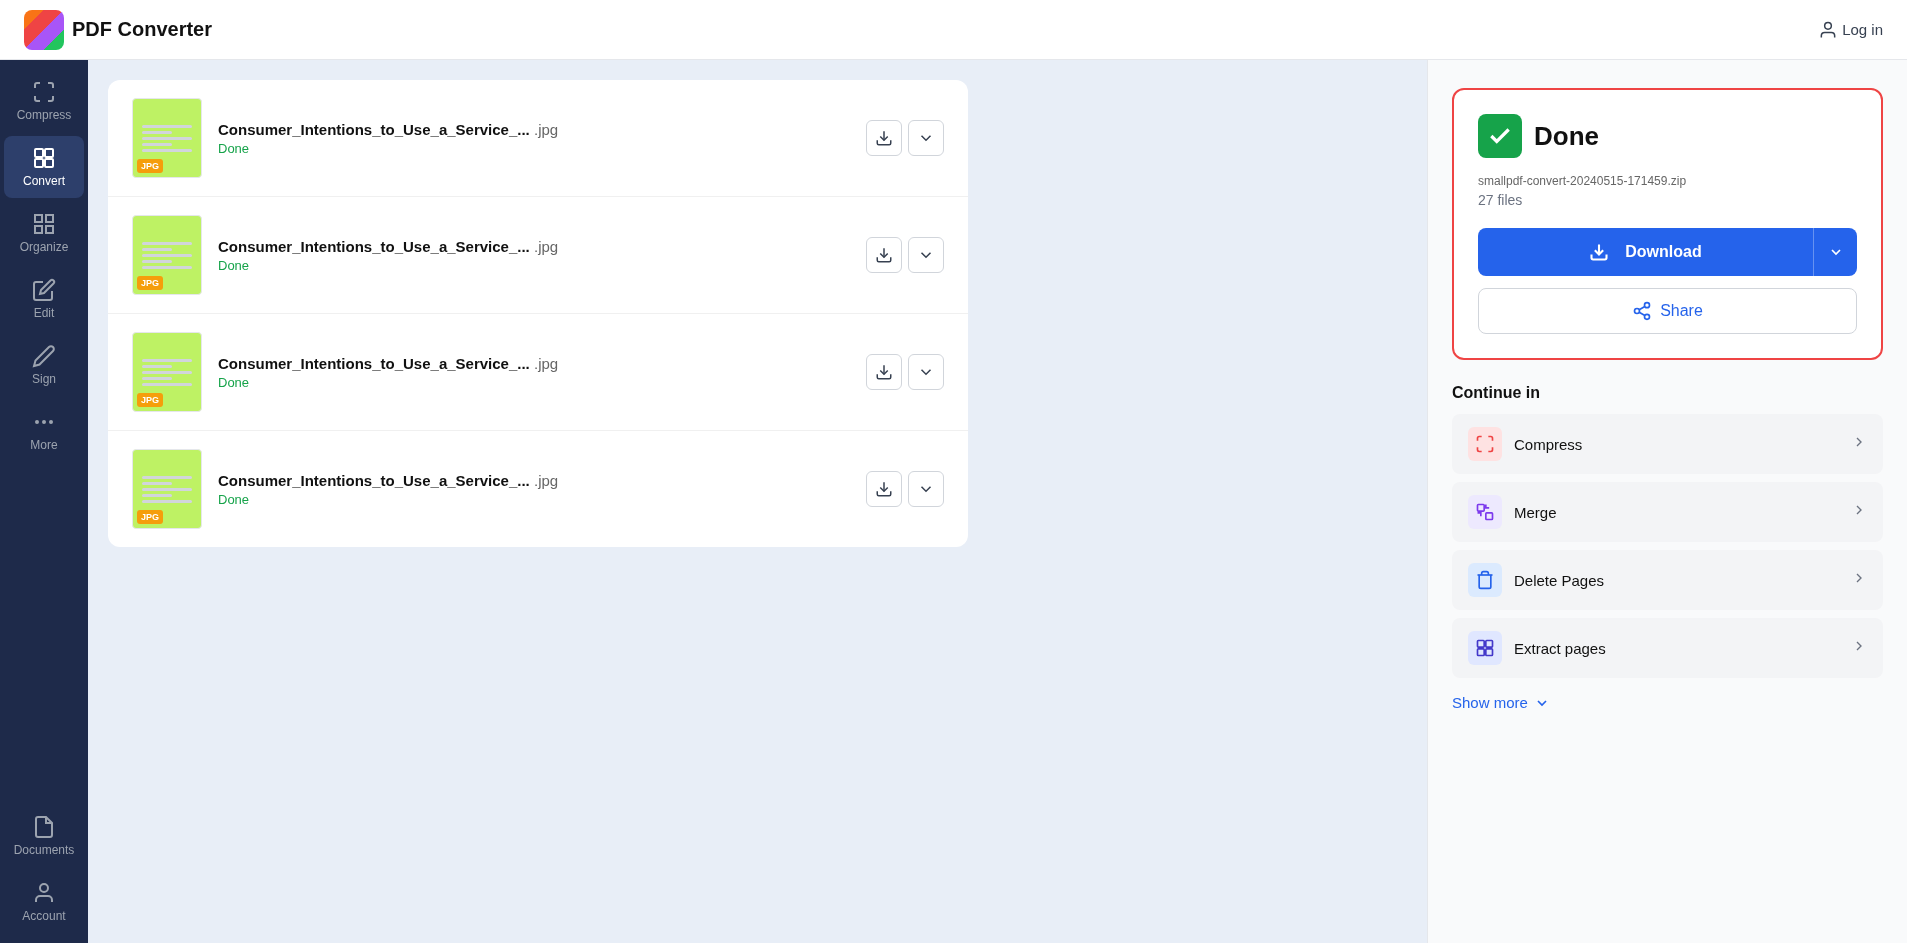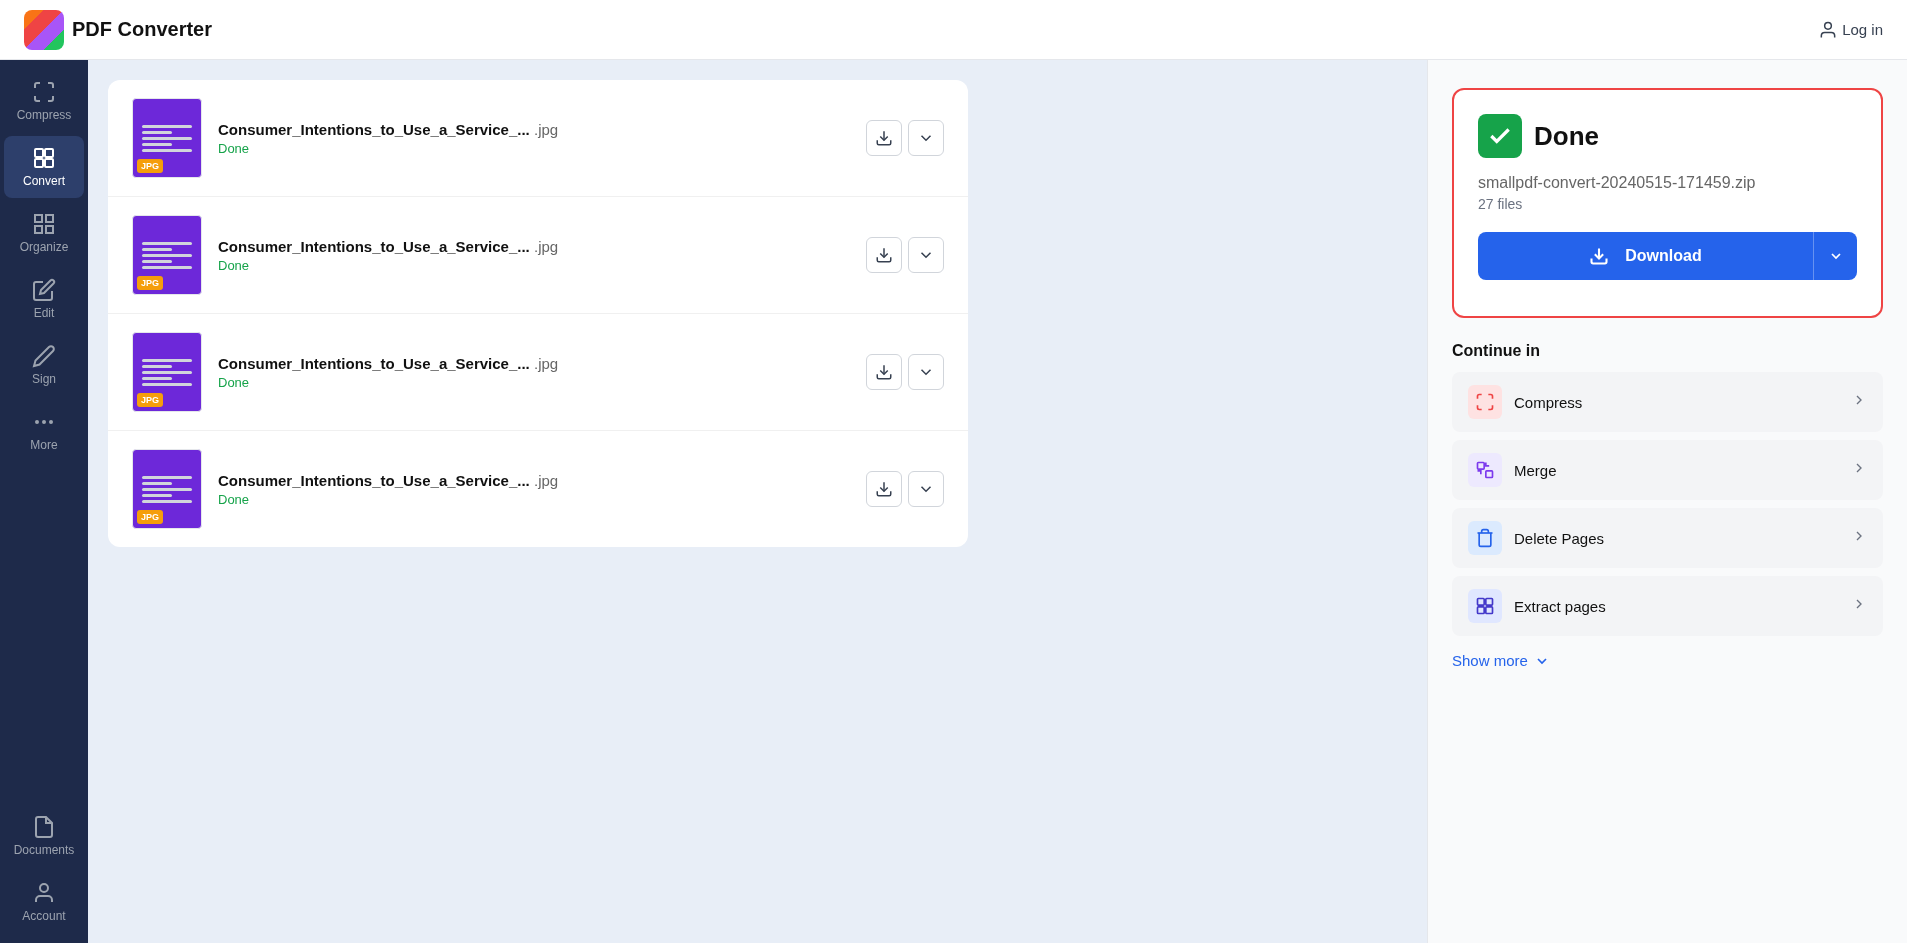--- a/index.html
+++ b/index.html
@@ -51,21 +51,21 @@
       max-width: 860px;
     }
     .file-row {
       display: flex; align-items: center; padding: 18px 24px;
       border-bottom: 1px solid #f0f0f0; gap: 16px;
     }
     .file-row:last-child { border-bottom: none; }
     .file-thumb {
       width: 70px; height: 80px; border: 1px solid #e5e7eb;
       border-radius: 4px; flex-shrink: 0; position: relative;
-      background: #6d28d9; overflow: hidden; display: flex; align-items: center; justify-content: center;
+      background: #bef264; overflow: hidden; display: flex; align-items: center; justify-content: center;
     }
     .file-thumb-lines { width: 50px; }
     .file-thumb-line { height: 3px; background: #d1d5db; border-radius: 2px; margin: 3px 0; }
     .file-thumb-line.short { width: 60%; }
     .jpg-badge {
       position: absolute; bottom: 4px; left: 4px;
       background: #f59e0b; color: #fff; font-size: 9px; font-weight: 700;
       padding: 2px 4px; border-radius: 3px;
     }
     .file-info { flex: 1; }
@@ -89,21 +89,21 @@
       background: #fff; border: 2px solid #ef4444; border-radius: 12px;
       padding: 24px; margin-bottom: 24px;
     }
     .done-header { display: flex; align-items: center; gap: 12px; margin-bottom: 16px; }
     .done-check {
       width: 44px; height: 44px; background: #16a34a; border-radius: 8px;
       display: flex; align-items: center; justify-content: center; flex-shrink: 0;
     }
     .done-check svg { width: 26px; height: 26px; color: #fff; }
     .done-title { font-size: 26px; font-weight: 700; color: #111; }
-    .done-filename { font-size: 16px; font-weight: 700; color: #111; margin-bottom: 4px; }
+    .done-filename { font-size: 12px; font-weight: 700; color: #111; margin-bottom: 4px; }
     .done-filename span { font-weight: 400; color: #666; }
     .done-filecount { font-size: 14px; color: #6b7280; margin-bottom: 20px; }
     .download-btn-group { display: flex; margin-bottom: 12px; border-radius: 8px; overflow: hidden; }
     .download-btn-main {
       flex: 1; background: #2563eb; color: #fff; border: none; padding: 14px 20px;
       font-size: 16px; font-weight: 700; cursor: pointer; display: flex; align-items: center; justify-content: center; gap: 16px;
     }
     .download-btn-dropdown {
       width: 44px; background: #2563eb; color: #fff; border: none; border-left: 1px solid rgba(255,255,255,0.3);
       cursor: pointer; display: flex; align-items: center; justify-content: center;
@@ -406,20 +406,30 @@
               <line x1="12" y1="15" x2="12" y2="3"></line>
             </svg>
             <span>Download</span>
           </button>
           <button class="download-btn-dropdown">
             <svg viewBox="0 0 24 24" fill="none" stroke="white" stroke-width="2.5" width="16" height="16">
               <polyline points="6 9 12 15 18 9"></polyline>
             </svg>
           </button>
         </div>
+        <button class="share-btn">
+          <svg viewBox="0 0 24 24" fill="none" stroke="#2563eb" stroke-width="2" width="20" height="20">
+            <circle cx="18" cy="5" r="3"></circle>
+            <circle cx="6" cy="12" r="3"></circle>
+            <circle cx="18" cy="19" r="3"></circle>
+            <line x1="8.59" y1="13.51" x2="15.42" y2="17.49"></line>
+            <line x1="15.41" y1="6.51" x2="8.59" y2="10.49"></line>
+          </svg>
+          <span>Share</span>
+        </button>
       </div>
 
       <div class="continue-section">
         <div class="continue-title">Continue in</div>
 
         <div class="continue-item">
           <div class="continue-icon icon-red">
             <svg viewBox="0 0 24 24" fill="none" stroke="#ef4444" stroke-width="2">
               <path d="M8 3H5a2 2 0 0 0-2 2v3m18 0V5a2 2 0 0 0-2-2h-3m0 18h3a2 2 0 0 0 2-2v-3M3 16v3a2 2 0 0 0 2 2h3"></path>
             </svg>

